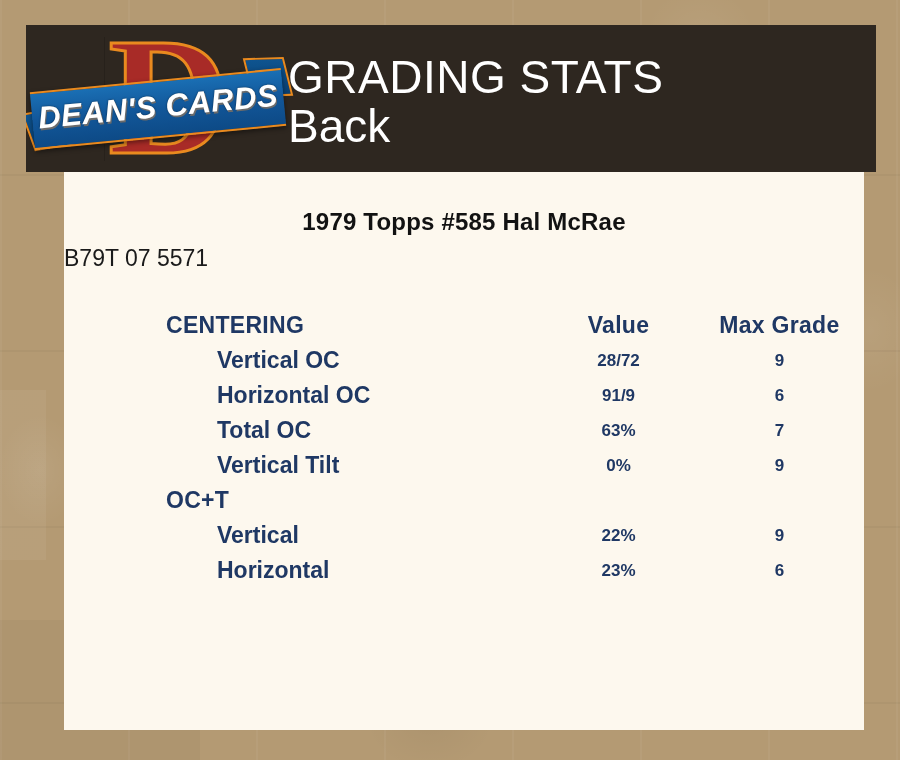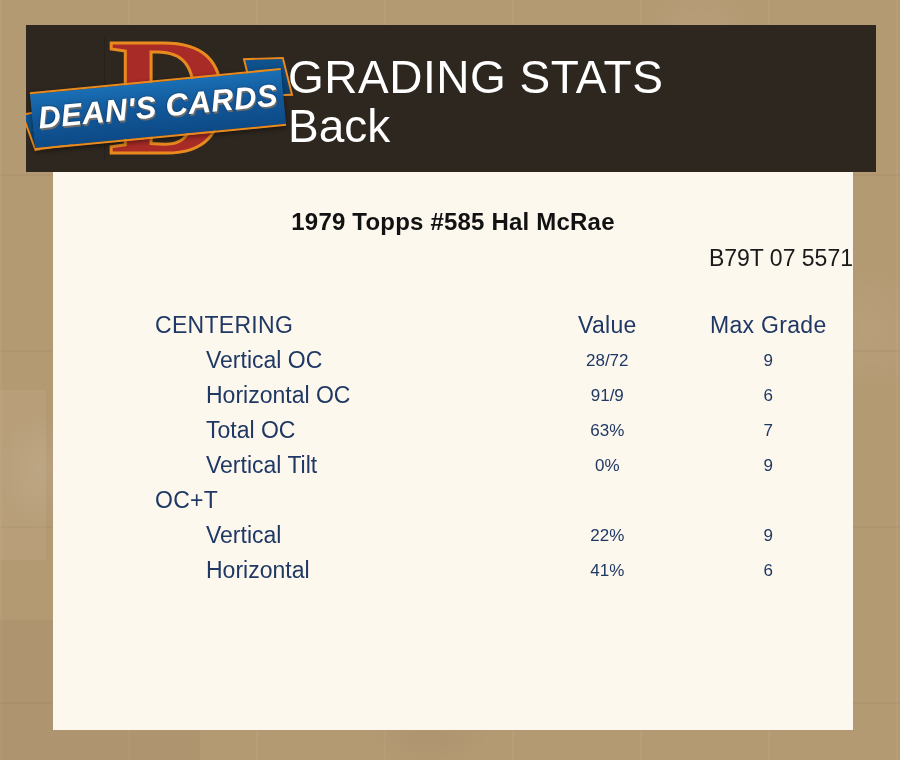--- a/index.html
+++ b/index.html
@@ -147,52 +147,52 @@
   }
   #header-subtitle {
     color: #ffffff;
     font-size: 46px;
     line-height: 44px;
   }
 
   
   #content-panel {
     position: absolute;
-    left: 53px;
+    left: 64px;
     top: 172px;
     width: 800px;
     height: 558px;
     background: #fdf8ee;
   }
 
   #card-title {
     margin-top: 36px;
     text-align: center;
     font-size: 24px;
     font-weight: bold;
     color: #121212;
     letter-spacing: 0.2px;
   }
   #card-subtitle {
     margin-top: 9px;
-    text-align: right;
+    text-align: left;
     font-size: 23px;
     color: #1a1a1a;
   }
 
   
   #stats-table {
     margin: 36px 0 0 0;
     width: 100%;
     border-collapse: collapse;
     color: #1f3864;
   }
   #stats-table td, #stats-table th {
     padding: 0;
-    font-weight: normal;
+    font-weight: bold;
     line-height: 35px;
     height: 35px;
     vertical-align: middle;
   }
   .col-label  { width: 390px; padding-left: 102px !important; text-align: left; }
   .col-value  { width: 180px; text-align: center; }
   .col-grade  { width: 200px; text-align: center; }
   .hdr-col {
     font-size: 23px;
     font-weight: bold;
@@ -272,19 +272,19 @@
           <th class="col-value hdr-col"></th>
           <th class="col-grade hdr-col"></th>
         </tr>
         <tr>
           <td class="col-label row-label">Vertical</td>
           <td class="col-value row-value">22%</td>
           <td class="col-grade row-grade">9</td>
         </tr>
         <tr>
           <td class="col-label row-label">Horizontal</td>
-          <td class="col-value row-value">41%</td>
+          <td class="col-value row-value">23%</td>
           <td class="col-grade row-grade">6</td>
         </tr>
       </tbody>
   </table>
 
 </div>
 
 </body></html>

